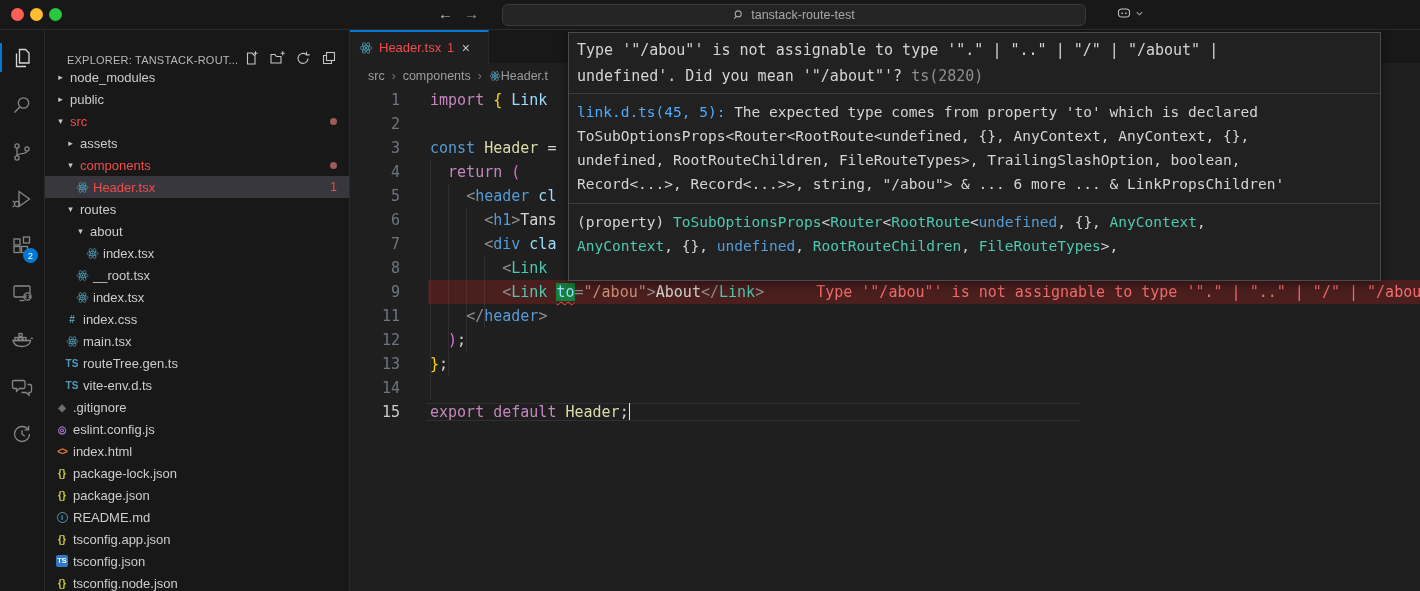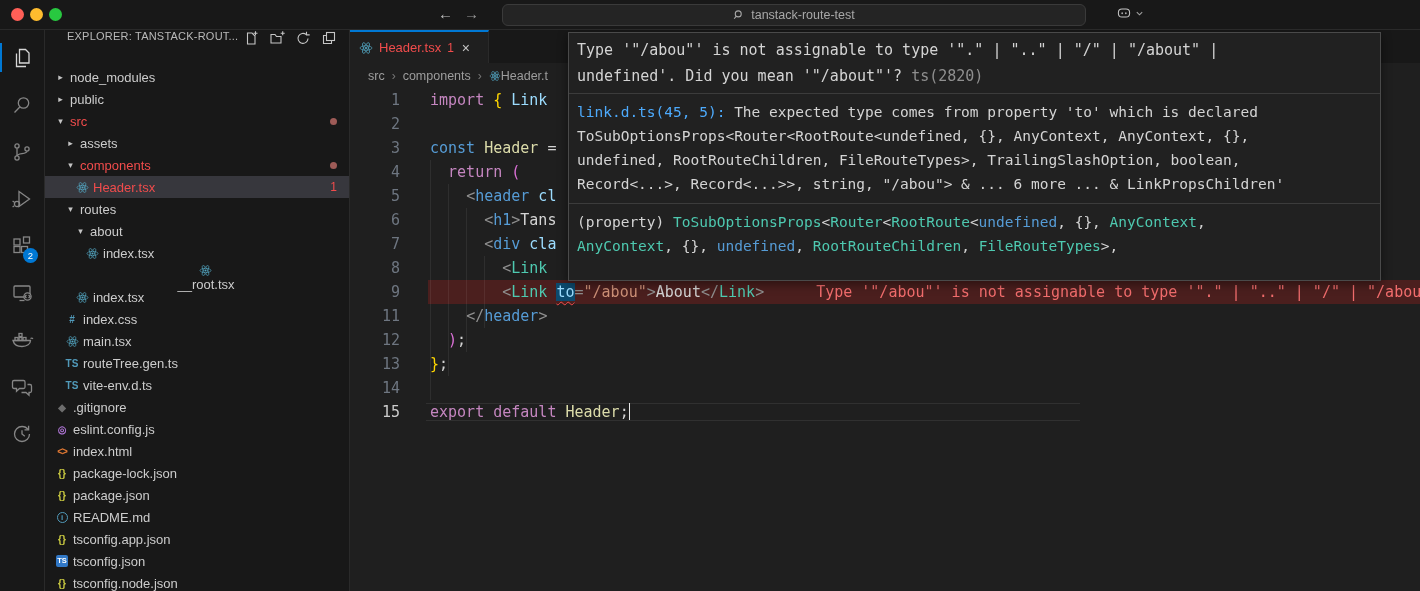--- a/index.html
+++ b/index.html
@@ -18,21 +18,21 @@
   
   .activitybar { position:absolute; left:0; top:30px; width:45px; height:561px; background:#181818; border-right:1px solid #2a2a2a; padding-top:4px; z-index:10; }
   .abitem { position:relative; width:44px; height:47px; display:flex; align-items:center; justify-content:center; }
   .abitem svg { stroke:#868686; fill:none; stroke-width:1.3; }
   .abitem.active svg { stroke:#d7d7d7; }
   .abitem.active::before { content:""; position:absolute; left:0; top:9px; bottom:9px; width:2px; background:#0078d4; }
   .abbadge { position:absolute; right:6px; bottom:6px; min-width:15px; height:15px; border-radius:8px; background:#0078d4; color:#fff; font-size:9.5px; line-height:15px; text-align:center; }
 
   
   .sidebar { position:absolute; left:45px; top:30px; width:305px; height:561px; background:#181818; border-right:1px solid #2a2a2a; overflow:hidden; z-index:10; }
-  .sidehead { height:36px; display:flex; align-items:flex-start; padding-left:22px; }
+  .sidehead { height:36px; display:flex; align-items:flex-end; padding-left:22px; }
   .sidetitle { font-size:11px; color:#b8b8b8; letter-spacing:.02em; white-space:nowrap; }
   .sideactions { margin-left:auto; display:flex; gap:10px; padding-right:12px; }
   .sideactions svg { stroke:#c5c5c5; fill:none; stroke-width:1.1; cursor:pointer; }
   .tree { }
   .trow { height:22px; display:flex; align-items:center; font-size:13px; color:#cccccc; cursor:pointer; padding-right:12px; white-space:nowrap; }
   .trow.selected { background:#37373d; }
   .trow .chev { width:15px; font-size:9px; color:#c5c5c5; text-align:center; flex:none; }
   .trow .ficon { width:18px; flex:none; text-align:center; font-size:10px; font-weight:bold; display:flex; align-items:center; justify-content:center; }
   .trow .lbl { margin-left:2px; }
   .trow.error .lbl { color:#f14c4c; }
@@ -60,21 +60,21 @@
   .cl .num { position:relative; z-index:2; display:inline-block; width:50px; text-align:right; color:#6e7681; margin-right:30px; }
   .cl.active .num { color:#cccccc; }
   .cl .ct { position:relative; z-index:2; }
   .cl.errline::before { content:""; position:absolute; left:78px; right:-20px; top:0; bottom:0; background:#4b1f1e; z-index:0; }
   .cl.active .ct::after { content:""; position:absolute; left:-4px; right:-450px; top:0; bottom:0; border-top:1px solid #303030; border-bottom:1px solid #303030; z-index:-1; }
 
   .c-kw{color:#c586c0;} .c-kw2{color:#569cd6;} .c-fn{color:#dcdcaa;} .c-var{color:#9cdcfe;}
   .c-str{color:#ce9178;} .c-tag{color:#569cd6;} .c-comp{color:#4ec9b0;} .c-pun{color:#8f8f8f;}
   .c-txt{color:#d4d4d4;} .c-b1{color:#ffd700;} .c-b2{color:#da70d6;}
   .c-lnk{color:#4daafc;} .c-dim{color:#8f8f8f;}
-  .c-errw{color:#9cdcfe; background:#0c4a6e; text-decoration:underline wavy #f14c4c 1px; text-underline-offset:4px; text-decoration-skip-ink:none;}
+  .c-errw{color:#9cdcfe; background:#15803d; text-decoration:underline wavy #f14c4c 1px; text-underline-offset:4px; text-decoration-skip-ink:none;}
   .inline-err{color:#f26d6d; margin-left:52px;}
   .cursor{display:inline-block; width:1.5px; height:17px; background:#e8e8e8; vertical-align:-3px;}
 
   
   .hover { position:absolute; left:218px; top:2px; width:813px; height:249px; background:#212121; border:1px solid #4a4a4a; z-index:8; font-family:"DejaVu Sans Mono",monospace; overflow:hidden; box-shadow:0 3px 10px rgba(0,0,0,.45); }
   .hsec { padding:4px 8px; border-bottom:1px solid #3c3c3c; }
   .hsec:last-child { border-bottom:none; }
   .hsec.s0 { font-size:15px; line-height:26px; color:#d8d8d8; }
   .hsec.s1 { font-size:14.5px; line-height:24px; color:#d4d4d4; padding-top:6px; padding-bottom:7px; }
   .hsec.s2 { font-size:14.5px; line-height:24px; color:#d4d4d4; padding-top:6px; }
@@ -248,21 +248,21 @@
         <span class="ficon">
           <svg width="13" height="13" viewBox="0 0 20 20">
             <circle cx="10" cy="10" r="1.6" fill="#53a7c4"></circle>
             <ellipse cx="10" cy="10" rx="8.5" ry="3.2" fill="none" stroke="#53a7c4" stroke-width="1" transform="rotate(0 10 10)"></ellipse>
             <ellipse cx="10" cy="10" rx="8.5" ry="3.2" fill="none" stroke="#53a7c4" stroke-width="1" transform="rotate(60 10 10)"></ellipse>
             <ellipse cx="10" cy="10" rx="8.5" ry="3.2" fill="none" stroke="#53a7c4" stroke-width="1" transform="rotate(120 10 10)"></ellipse>
           </svg>
         </span>
         <span class="lbl">index.tsx</span>
       </div>
-      <div class="trow" style="padding-left: 28px; flex-direction: column;">
+      <div class="trow" style="padding-left: 28px;">
         <span class="ficon">
           <svg width="13" height="13" viewBox="0 0 20 20">
             <circle cx="10" cy="10" r="1.6" fill="#53a7c4"></circle>
             <ellipse cx="10" cy="10" rx="8.5" ry="3.2" fill="none" stroke="#53a7c4" stroke-width="1" transform="rotate(0 10 10)"></ellipse>
             <ellipse cx="10" cy="10" rx="8.5" ry="3.2" fill="none" stroke="#53a7c4" stroke-width="1" transform="rotate(60 10 10)"></ellipse>
             <ellipse cx="10" cy="10" rx="8.5" ry="3.2" fill="none" stroke="#53a7c4" stroke-width="1" transform="rotate(120 10 10)"></ellipse>
           </svg>
         </span>
         <span class="lbl">__root.tsx</span>
       </div>

